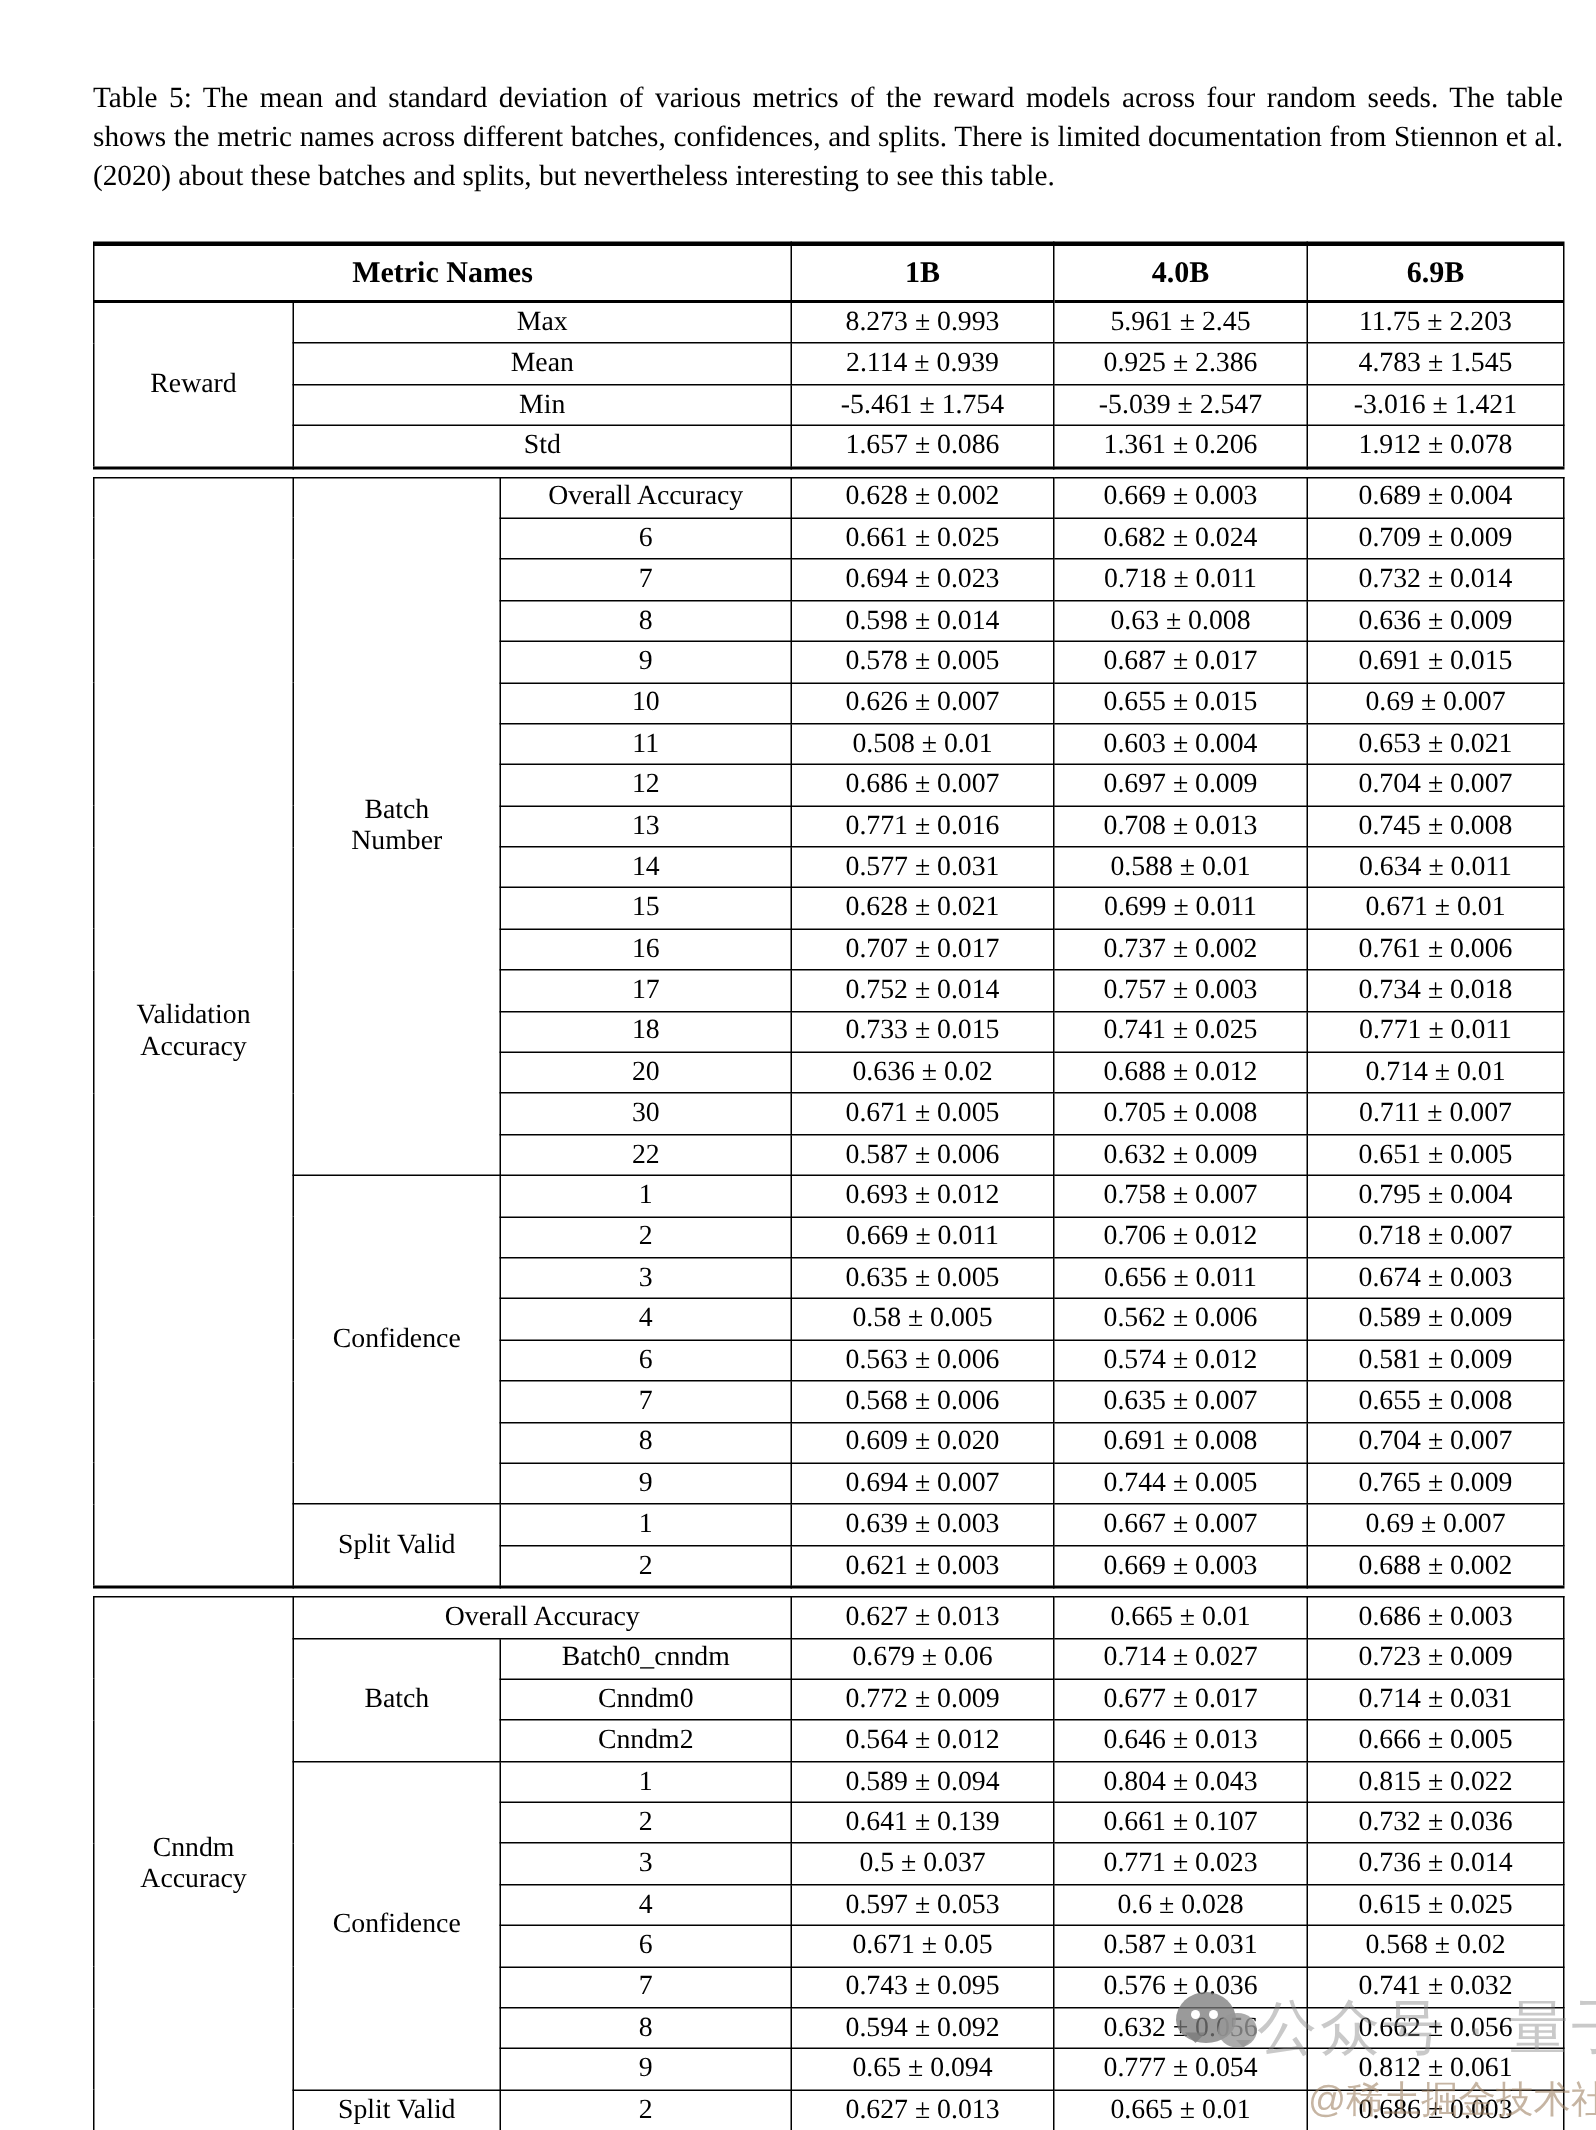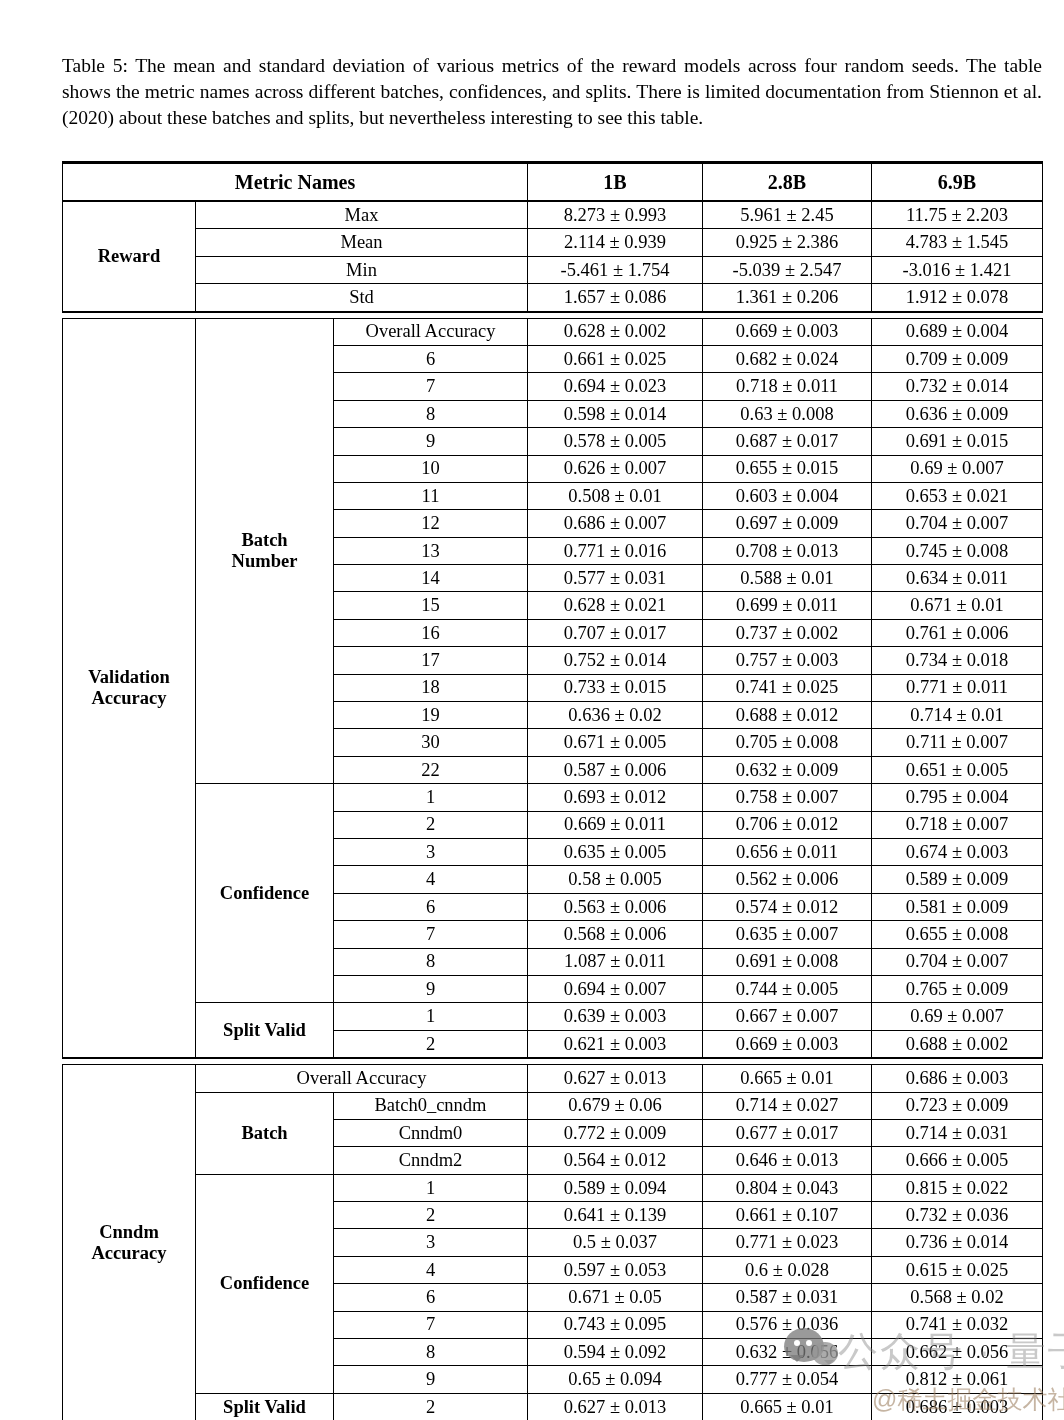--- a/index.html
+++ b/index.html
@@ -32,21 +32,21 @@
     padding: 0;
     height: 26.4px;
     line-height: 1.12;
     font-weight: normal;
     overflow: hidden;
   }
   #t-main thead td { height: 36px; font-weight: bold; font-size: 20px; border-bottom: 2.6px solid #000; }
   #t-main { border-top: 3.5px solid #000; border-left:1.6px solid #000; border-right:1.6px solid #000; border-bottom: 2.6px solid #000; border-radius: 22px; }
   #t-validation { margin-top: 5px; border:1.6px solid #000; border-top: 1.8px solid #000; border-bottom: 2.6px solid #000; }
   #t-cnndm { margin-top: 5px; border:1.6px solid #000; border-top: 1.8px solid #000; border-bottom: 3.5px solid #000; }
-  td.group, td.sub { white-space: pre-line; font-weight: bold; }
+  td.group, td.sub { white-space: pre-line; }
   
   .watermark { position:absolute; pointer-events:none; }
   .wm-row1 { left: 762px; top: 1322px; width: 300px; display:flex; align-items:center; }
   .wm-icon { position: relative; width: 56px; height: 58px; flex: 0 0 56px; }
   .wm-bub-big {
     position:absolute; left:2px; top:6px; width:40px; height:34px;
     background: rgba(120,120,120,0.75); border-radius: 50% 50% 50% 50%/55% 55% 45% 45%;
   }
   .wm-bub-big:after {
     content:""; position:absolute; left:6px; bottom:-7px;
@@ -90,21 +90,21 @@
           <col style="width:138px">
           <col style="width:194px">
         <col style="width:175px">
           <col style="width:169px">
           <col style="width:171px">
       </colgroup>
       <thead>
         <tr>
           <td colspan="3">Metric Names</td>
           <td>1B</td>
-          <td>2.8B</td>
+          <td>4.0B</td>
           <td>6.9B</td>
         </tr>
       </thead>
       <tbody>
           <tr>
             <td class="group" rowspan="4">Reward</td>
             <td colspan="2">Max</td>
             <td>8.273 ± 0.993</td>
             <td>5.961 ± 2.45</td>
             <td>11.75 ± 2.203</td>
@@ -222,21 +222,21 @@
             <td>0.757 ± 0.003</td>
             <td>0.734 ± 0.018</td>
           </tr>
           <tr>
             <td>18</td>
             <td>0.733 ± 0.015</td>
             <td>0.741 ± 0.025</td>
             <td>0.771 ± 0.011</td>
           </tr>
           <tr>
-            <td>19</td>
+            <td>20</td>
             <td>0.636 ± 0.02</td>
             <td>0.688 ± 0.012</td>
             <td>0.714 ± 0.01</td>
           </tr>
           <tr>
             <td>30</td>
             <td>0.671 ± 0.005</td>
             <td>0.705 ± 0.008</td>
             <td>0.711 ± 0.007</td>
           </tr>
@@ -278,21 +278,21 @@
             <td>0.581 ± 0.009</td>
           </tr>
           <tr>
             <td>7</td>
             <td>0.568 ± 0.006</td>
             <td>0.635 ± 0.007</td>
             <td>0.655 ± 0.008</td>
           </tr>
           <tr>
             <td>8</td>
-            <td>1.087 ± 0.011</td>
+            <td>0.609 ± 0.020</td>
             <td>0.691 ± 0.008</td>
             <td>0.704 ± 0.007</td>
           </tr>
           <tr>
             <td>9</td>
             <td>0.694 ± 0.007</td>
             <td>0.744 ± 0.005</td>
             <td>0.765 ± 0.009</td>
           </tr>
           <tr>

